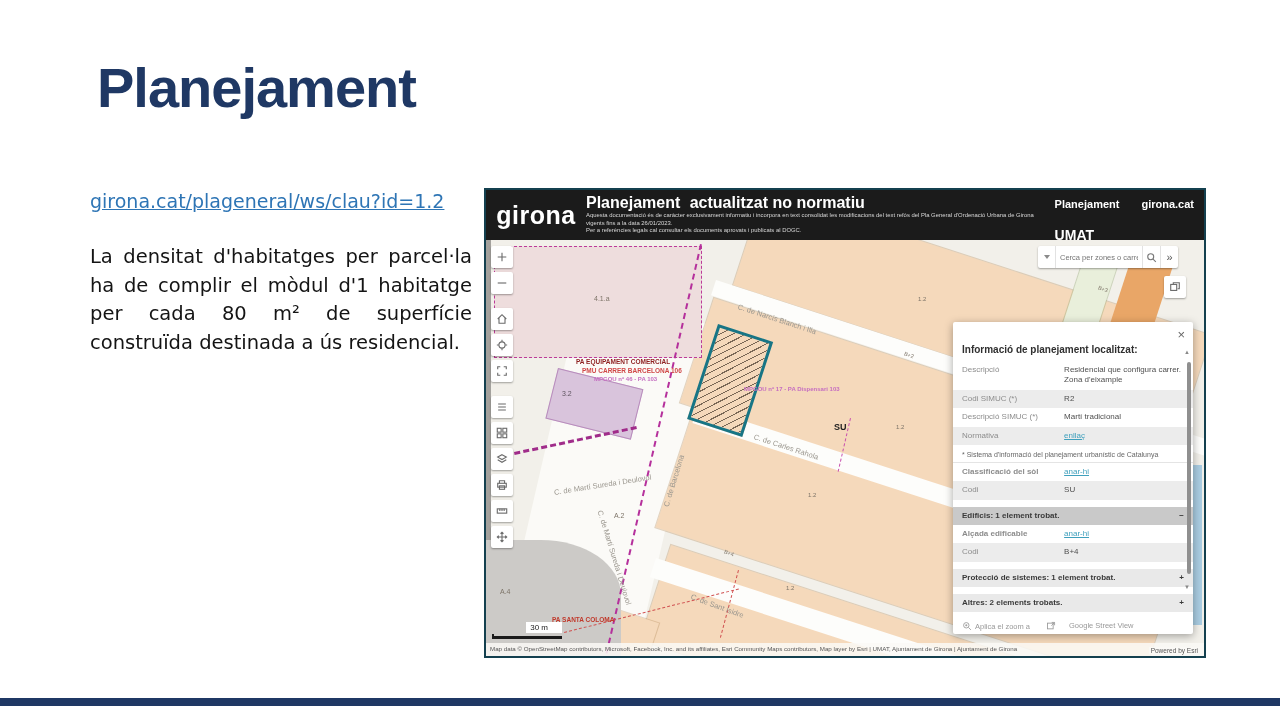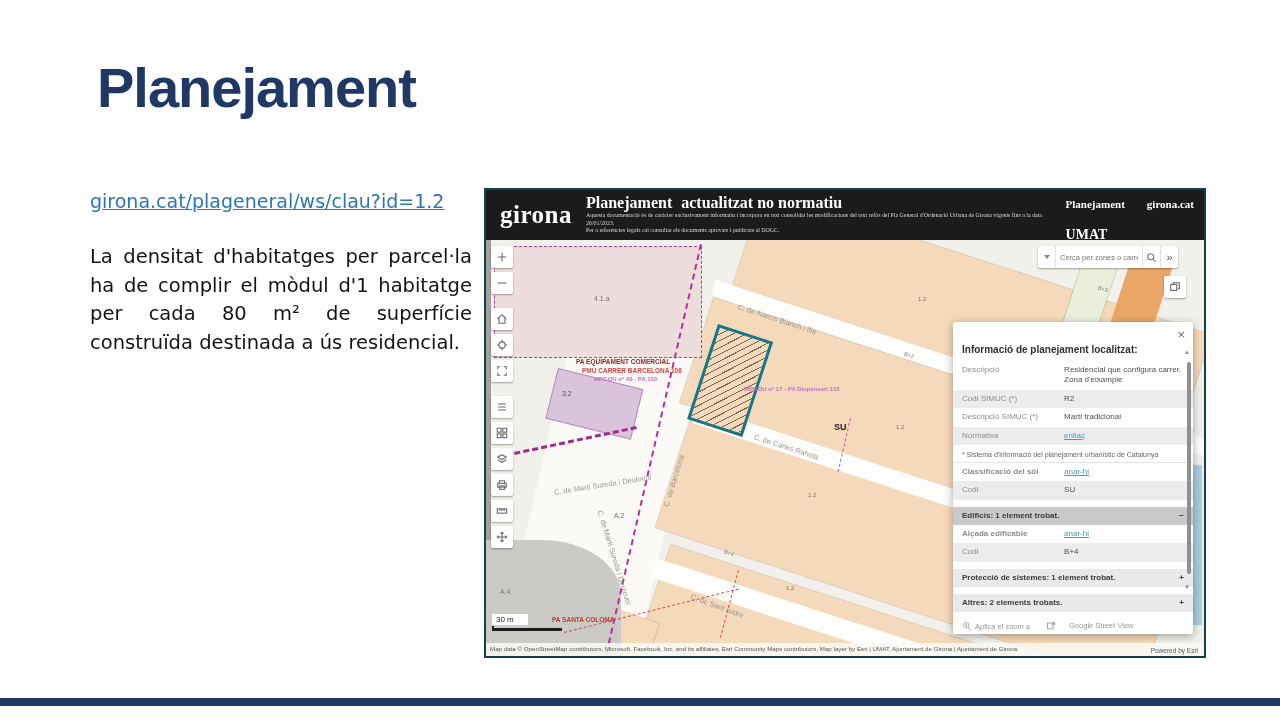--- a/index.html
+++ b/index.html
@@ -9,21 +9,21 @@
 
   
   .slide-title { left:97px; top:55px; font-size:56px; font-weight:600; color:#1f3864; letter-spacing:-1px; }
   .slide-link  { left:90px; top:190px; font-size:19px; color:#2e75b5; text-decoration:underline; font-family:"DejaVu Sans",sans-serif; }
   .slide-body  { left:90px; top:243px; width:382px; font-size:19.5px; line-height:1.47; color:#141414;
                  text-align:justify; font-family:"DejaVu Sans",sans-serif; }
   .slide-bottom-bar { left:0; top:698px; width:1280px; height:8px; background:#1f3864; }
 
   
   .viewer { left:484px; top:188px; width:722px; height:470px; border:2px solid #14404f; background:#f2f0ea; }
-  .v-header { position:relative; height:50px; background:#1b1b1b; color:#fff; display:flex;font-family:Liberation Serif, serif; }
+  .v-header { position:relative; height:50px; background:#1b1b1b; color:#fff; display:flex; }
   .logo { width:100px; display:flex; align-items:center; justify-content:center; font-size:25px; font-weight:bold; letter-spacing:.5px; }
   .v-head-mid { padding-top:4px; width:470px; }
   .v-app-title { font-size:16px; font-weight:bold; }
   .v-app-sub { font-size:16px; font-weight:bold; margin-left:5px; }
   .v-disc { font-size:5.9px; color:#d8d8d8; line-height:1.3; width:465px; }
   .v-brand { position:absolute; right:10px; top:8px; font-size:11px; font-weight:bold; }
   .v-brand .r1 { display:flex; gap:22px; }
   .v-brand .r2 { margin-top:17px; font-size:14px; }
 
   .v-map { position:relative; width:718px; height:416px; overflow:hidden; background:#f2f0ea; }
@@ -75,21 +75,21 @@
   .sec-head { background:#e9e9e9; font-weight:bold; color:#3a3a3a; display:flex; justify-content:space-between;
               padding:4.5px 9px; margin:7px 0 0; font-size:8px; }
   .sec-head.dark { background:#c9c9c9; }
   .p-footer { display:flex; gap:16px; padding:9px 9px; color:#999; font-size:7.5px; align-items:center; }
   .p-footer svg { stroke:#999; fill:none; stroke-width:1.2; }
   .p-scroll { position:absolute; right:2px; top:40px; width:4px; height:212px; background:#8f8f8f; border-radius:2px; }
   .p-sc-up { position:absolute; right:3px; top:27px; font-size:6px; color:#888; }
   .p-sc-dn { position:absolute; right:3px; top:262px; font-size:6px; color:#888; }
 
   
-  .scalebar { position:absolute; left:6px; top:368px; }
+  .scalebar { position:absolute; left:6px; top:376px;text-align:right; }
   .scalebar .txt { background:#fff; font-size:8px; color:#222; padding:1px 14px 1px 4px; display:inline-block; }
   .scalebar .bar { width:70px; height:5px; border-left:2px solid #1a1a1a; border-bottom:3px solid #1a1a1a; }
   .attrib { position:absolute; left:0; bottom:0; width:100%; height:13px; background:rgba(250,249,246,.85);
             font-size:6.2px; color:#555; padding:2px 4px; white-space:nowrap; overflow:hidden; }
   .powered { position:absolute; right:4px; bottom:2px; font-size:6.5px; color:#555; background:rgba(250,249,246,.85); padding:0 2px; }
 </style>
 </head>
 <body>
 
 <div class="abs slide-title">Planejament</div>

